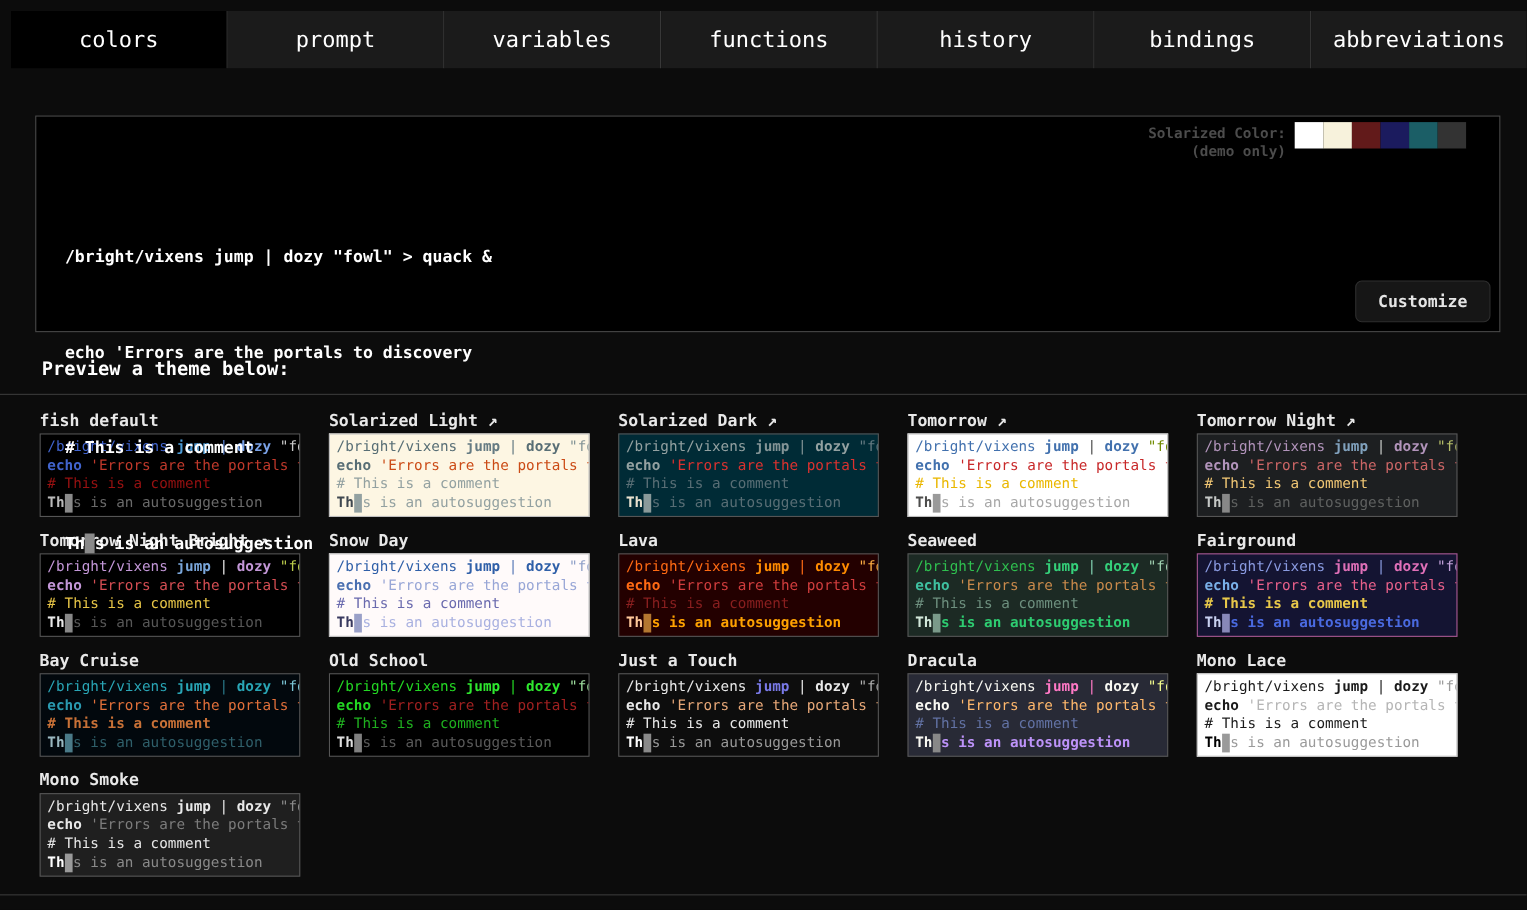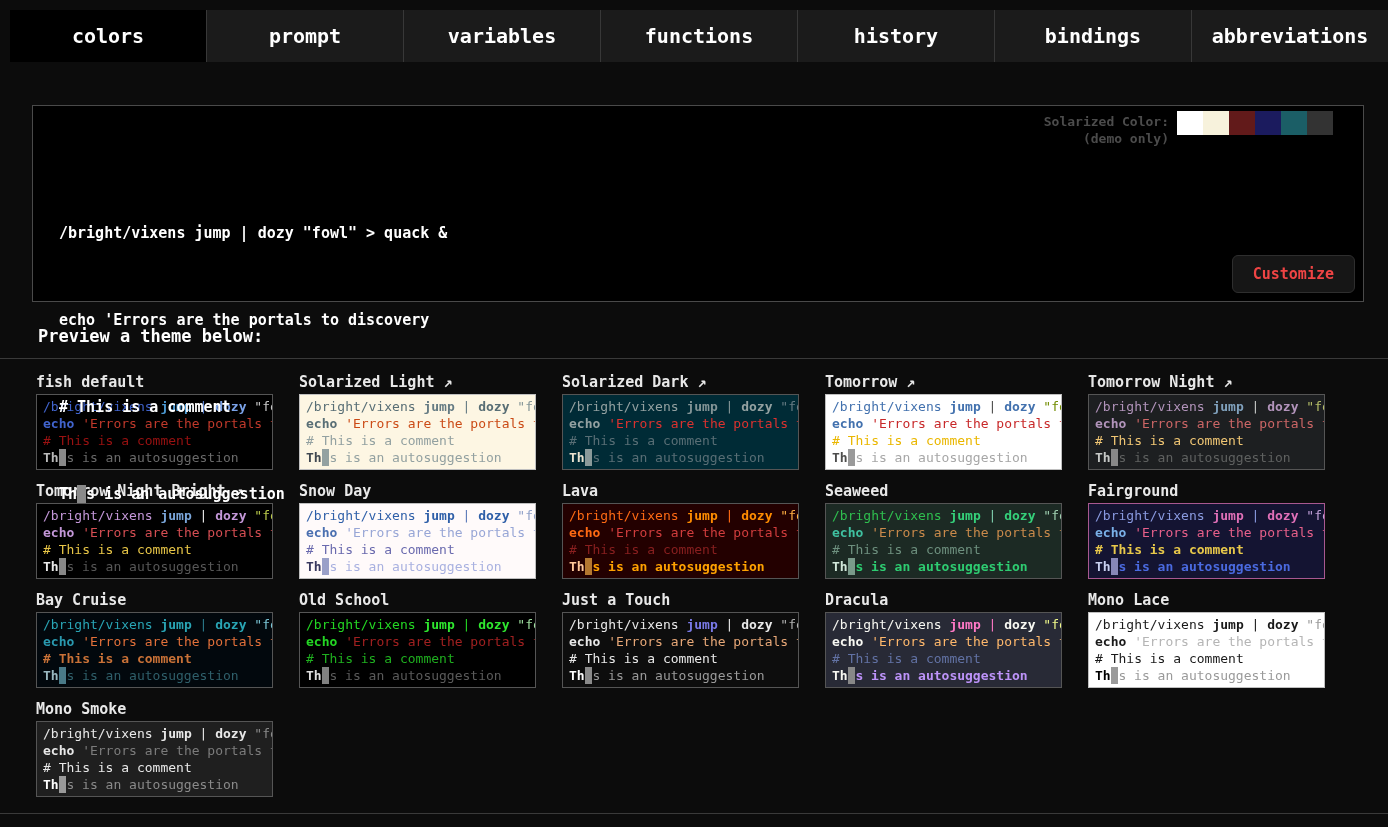--- a/index.html
+++ b/index.html
@@ -1,30 +1,30 @@
 <!DOCTYPE html>
 <html><head>
 <meta charset="utf-8">
 <style>
   html,body{margin:0;padding:0;width:1388px;height:827px;background:#0c0c0c;overflow:hidden;
     font-family:"DejaVu Sans Mono","Liberation Mono",monospace;color:#fff;}
   
   .tab-bar{display:flex;padding:10px 0 0 10px;}
-  .tab{flex:1;background:#1b1b1b;color:#fff;font-weight:bold;font-size:20px;text-align:center;
+  .tab{flex:1;background:#1b1b1b;color:#fff;font-weight:normal;font-size:20px;text-align:center;
     padding:14px 0;border-right:1px solid #383838;cursor:pointer;white-space:nowrap;}
   .tab:last-child{border-right:none;}
   .tab.active{background:#000;}
   
   .preview-box{position:relative;margin:43px 24px 0 32px;height:195px;border:1px solid #4a4a4a;background:#000;}
   .preview-text{padding:55px 0 0 26px;font-size:15px;font-weight:bold;line-height:29px;white-space:pre;color:#fff;}
   .bg-row{position:absolute;top:5px;right:4px;display:flex;align-items:flex-start;}
   .bg-labels{color:#4c4c4c;font-size:13px;font-weight:bold;text-align:right;line-height:17px;margin-right:8px;padding-top:2px;}
   .swatches{display:flex;}
   .swatch{width:26px;height:24px;cursor:pointer;}
-  .customize-btn{position:absolute;right:8px;bottom:8px;background:#161616;color:#ef4444;
+  .customize-btn{position:absolute;right:8px;bottom:8px;background:#161616;color:#e5e5e5;
     font-size:15px;font-weight:bold;font-family:inherit;border:1px solid #2e2e2e;border-radius:6px;
     padding:9px 20px;cursor:pointer;}
   
   .heading{margin:24px 0 12px 38px;font-size:17px;font-weight:bold;}
   .divider{border:none;border-top:1px solid #3a3a3a;margin:0;}
   
   .theme-grid{display:grid;grid-template-columns:repeat(5,237px);column-gap:26px;row-gap:12px;padding:14px 0 0 36px;}
   .theme-card{cursor:pointer;}
   .theme-title{font-size:15px;font-weight:bold;color:#e8e8e8;margin-bottom:3px;white-space:nowrap;}
   .theme-box{border:1px solid #555;padding:3px 6px;overflow:hidden;}

